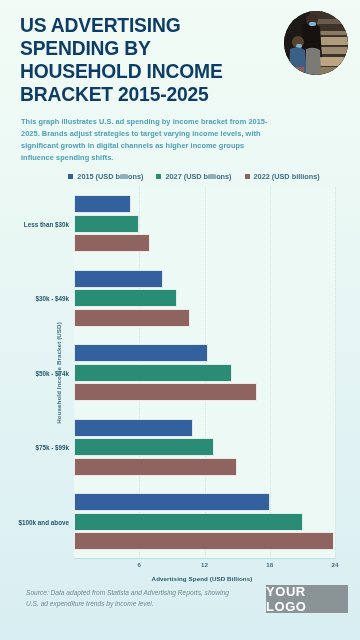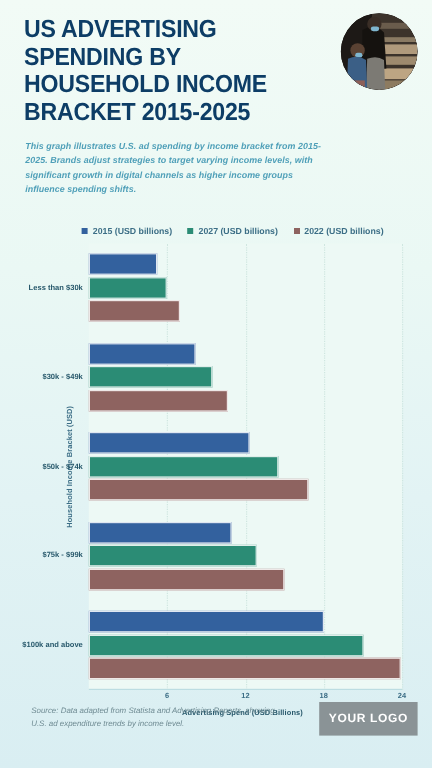--- a/index.html
+++ b/index.html
@@ -42,33 +42,32 @@
     overflow: hidden;
     background: #2b2622;
   }
   .photo-circle svg { display: block; }
 
   .subtitle {
     margin: 10px 0 0 1px;
     width: 252px;
     font-size: 7.4px;
     line-height: 1.62;
-    font-style: italic;
     font-weight: 600;
     color: #4e9fb8;
     letter-spacing: 0.05px;
   }
 
   
   .legend {
     display: flex;
     justify-content: center;
     align-items: center;
     gap: 13px;
-    margin-top: 24px;
+    margin-top: 8px;
     padding-left: 28px;
   }
   .legend-item {
     display: flex;
     align-items: center;
     gap: 4px;
   }
   .legend-swatch {
     width: 5px;
     height: 5px;
@@ -212,21 +211,21 @@
     top: 7px;
     width: 82px;
     height: 28px;
     background: #8a9396;
     display: flex;
     align-items: center;
     justify-content: center;
   }
   .logo-text {
     color: #ffffff;
-    font-size: 10px;
+    font-size: 13px;
     font-weight: 700;
     letter-spacing: 0.55px;
   }
 </style>
 </head>
 <body>
 
 <div class="header">
   <div class="title">US ADVERTISING SPENDING BY HOUSEHOLD INCOME BRACKET 2015-2025</div>
 

